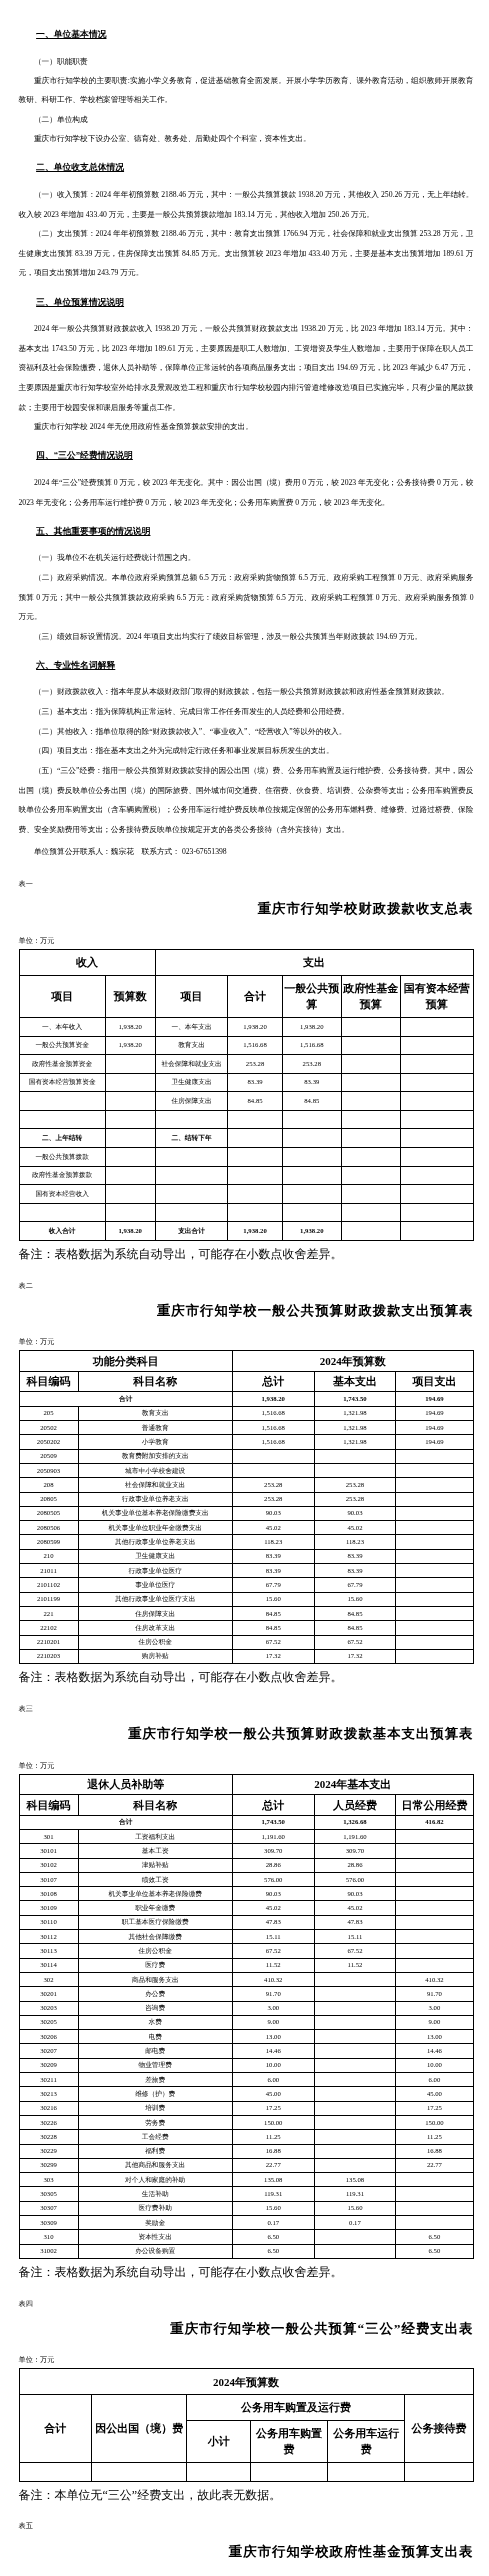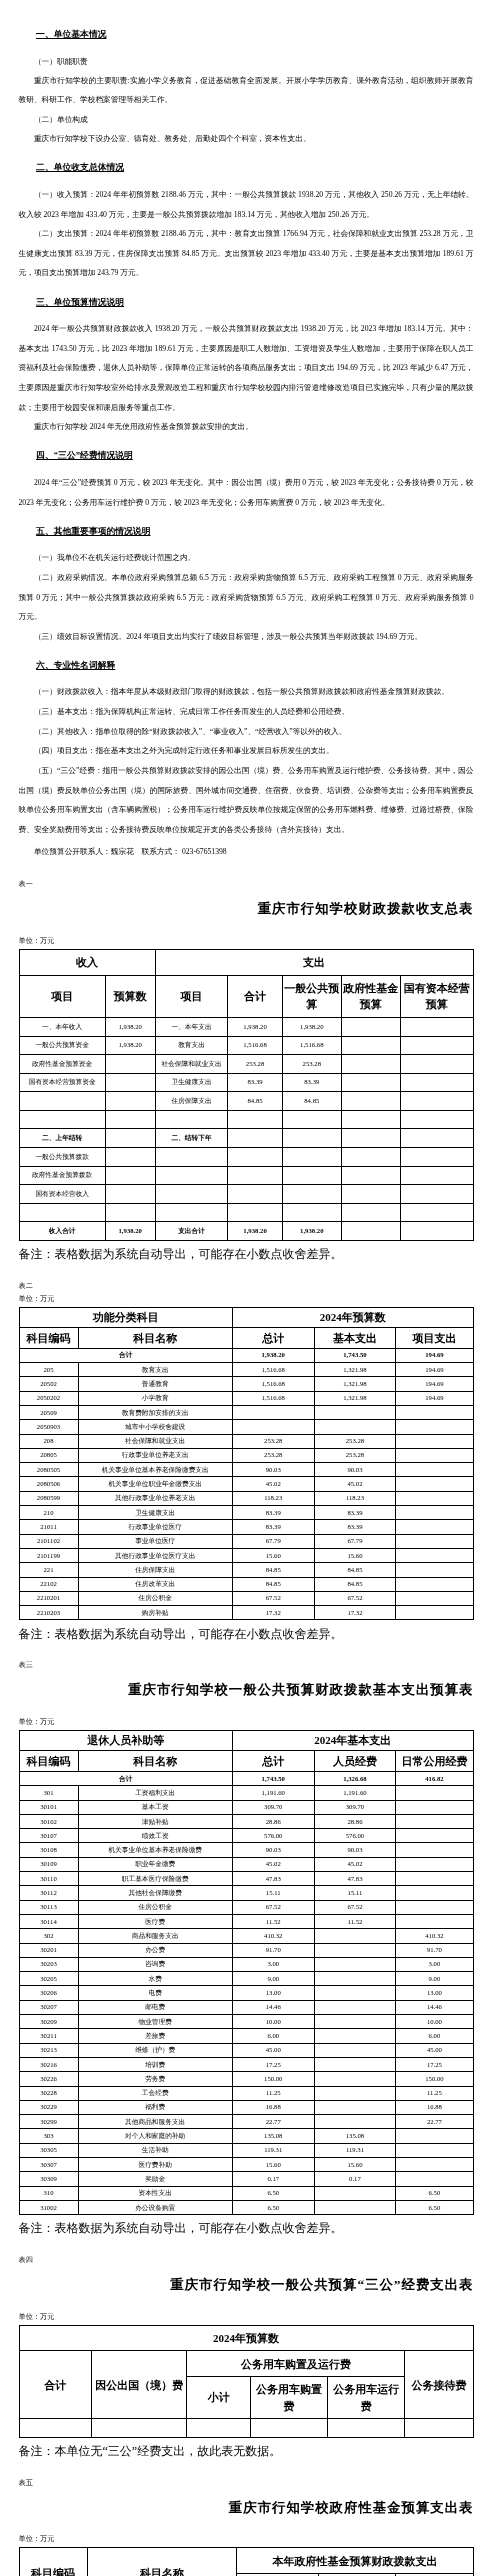--- a/index.html
+++ b/index.html
@@ -184,20 +184,21 @@
           <td class="b">支出合计</td>
           <td class="b">1,938.20</td>
           <td class="b">1,938.20</td>
           <td>&nbsp;</td>
           <td>&nbsp;</td>
         </tr>
       </tbody>
     </table>
     <div class="note">备注：表格数据为系统自动导出，可能存在小数点收舍差异。</div>
     <div class="tlabel">表二</div>
+    <div class="ttitle">重庆市行知学校一般公共预算财政拨款支出预算表</div>
     <div class="unit">单位：万元</div>
     <table class="compact ">
       <colgroup>
         <col style="width: 13%;">
         <col style="width: 34%;">
         <col style="width: 18%;">
         <col style="width: 18%;">
         <col style="width: 17%;">
       </colgroup>
       <tbody>

